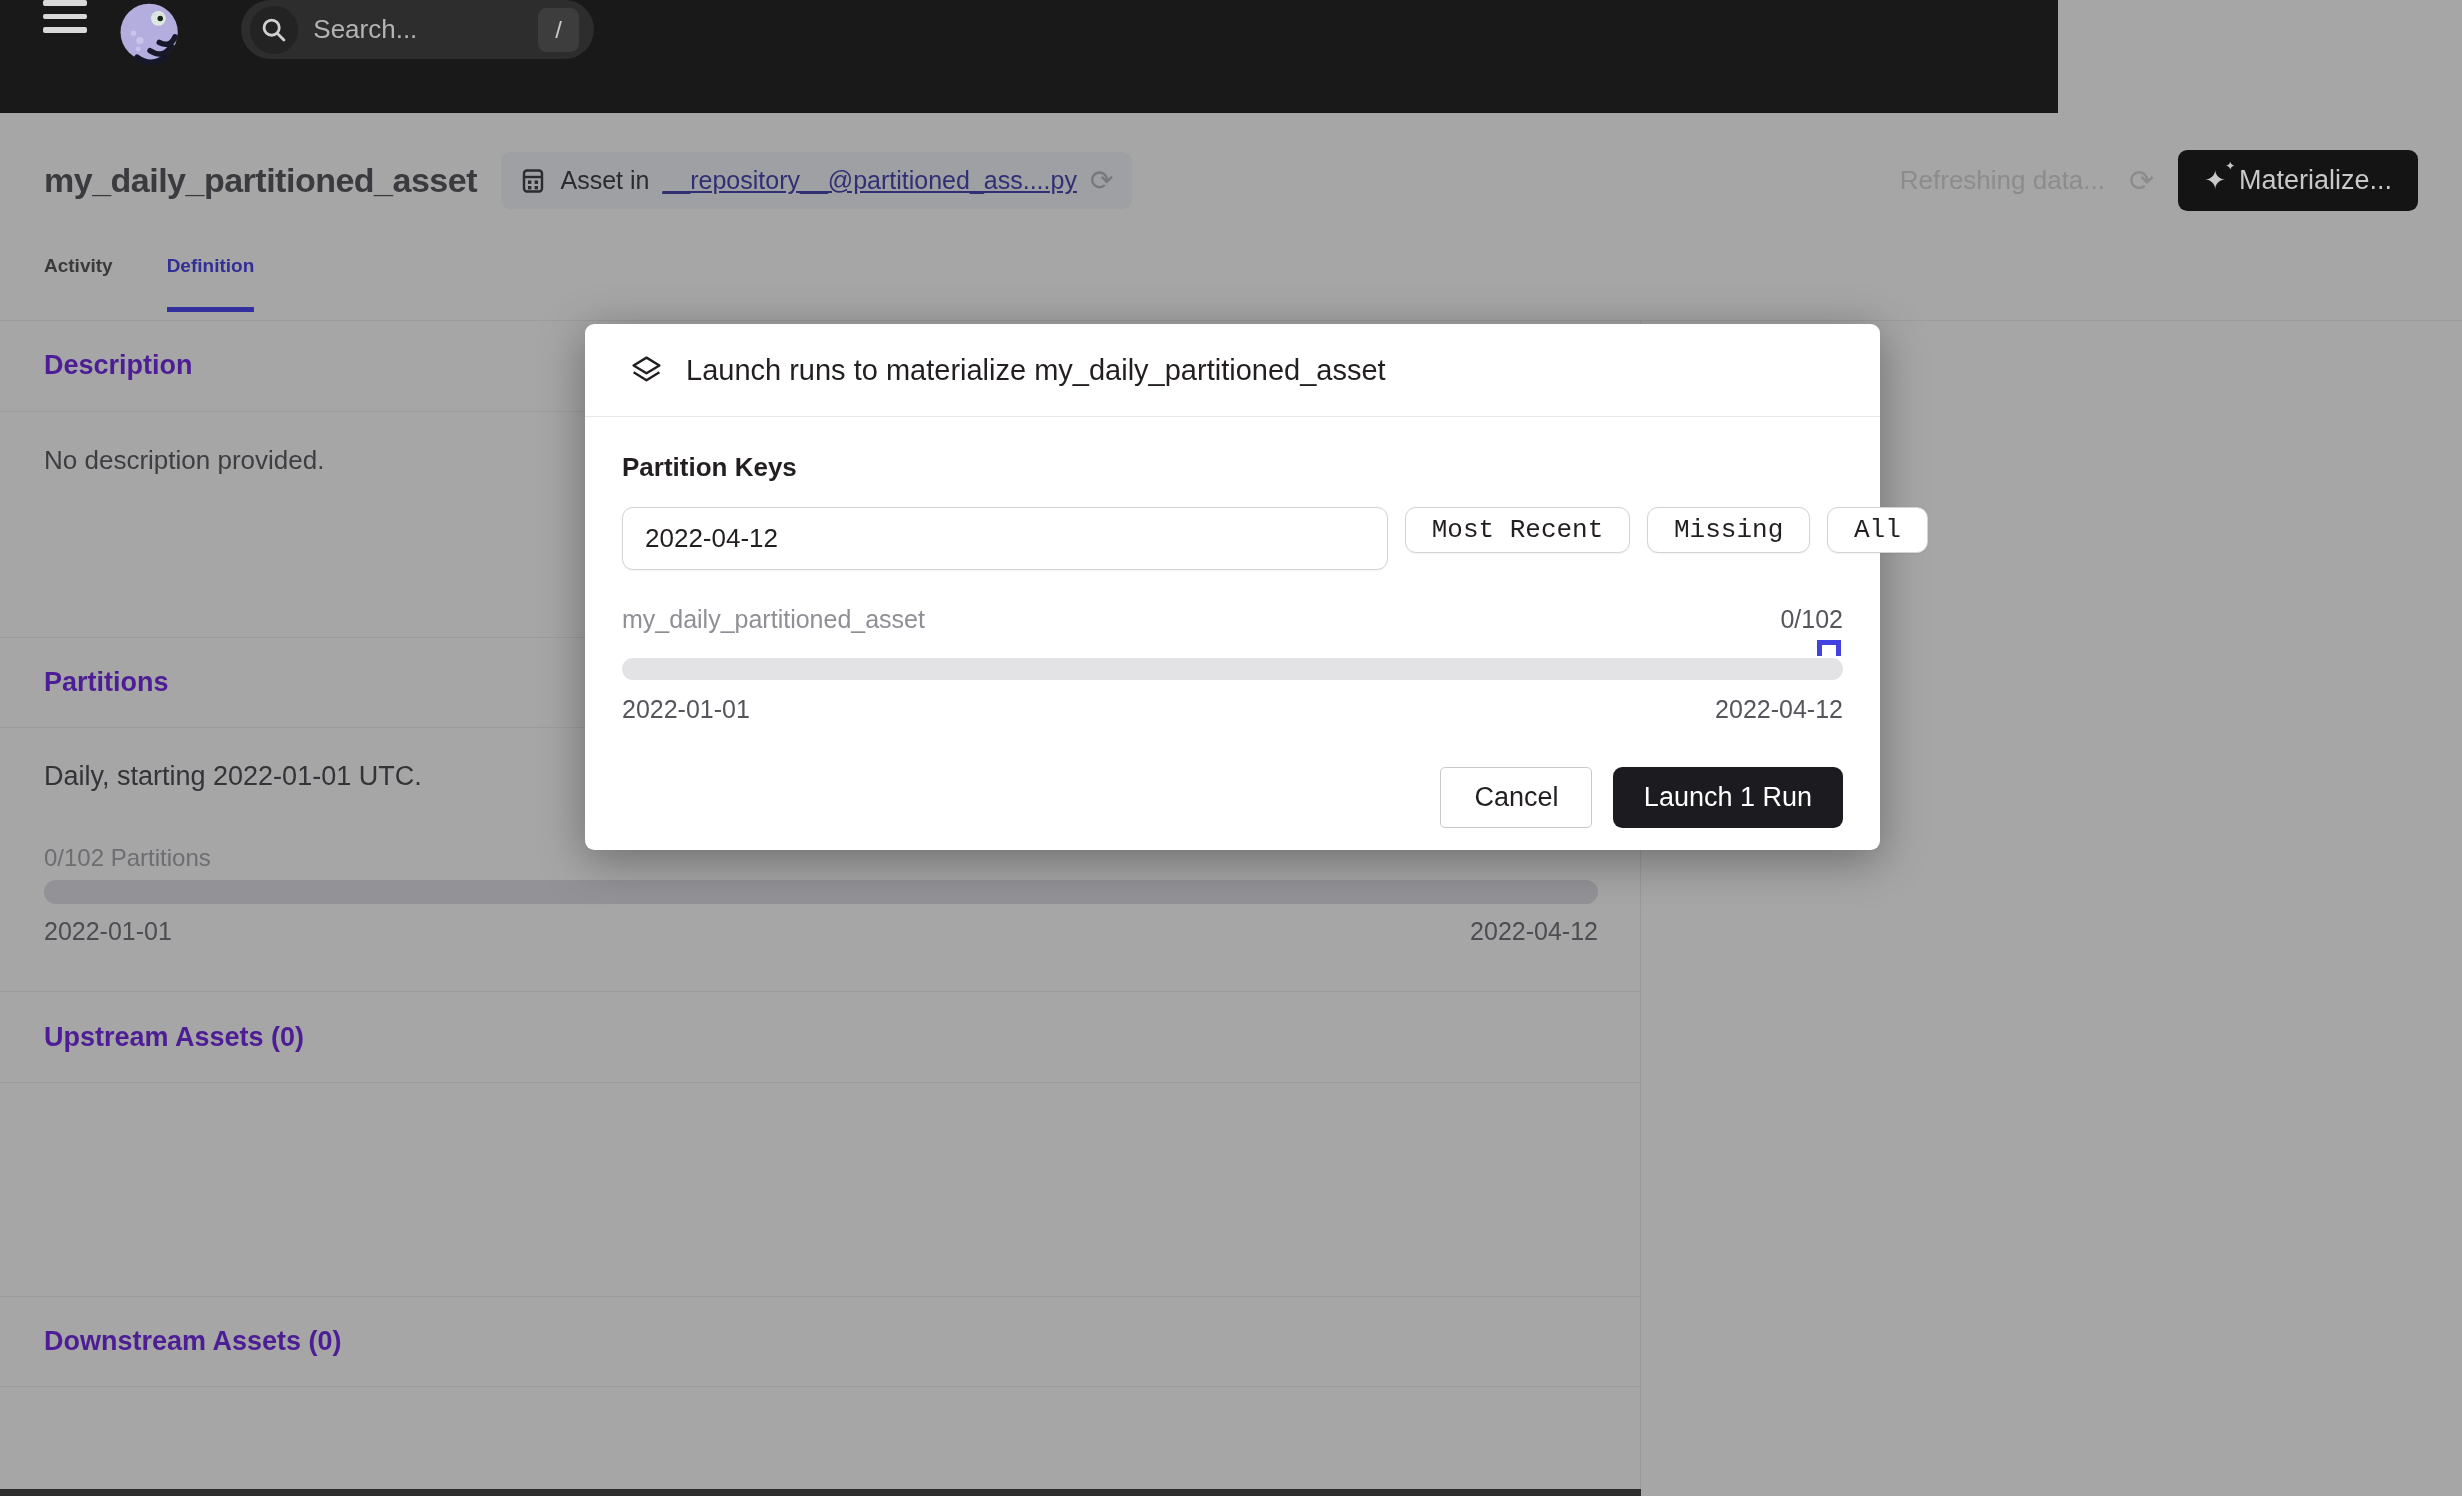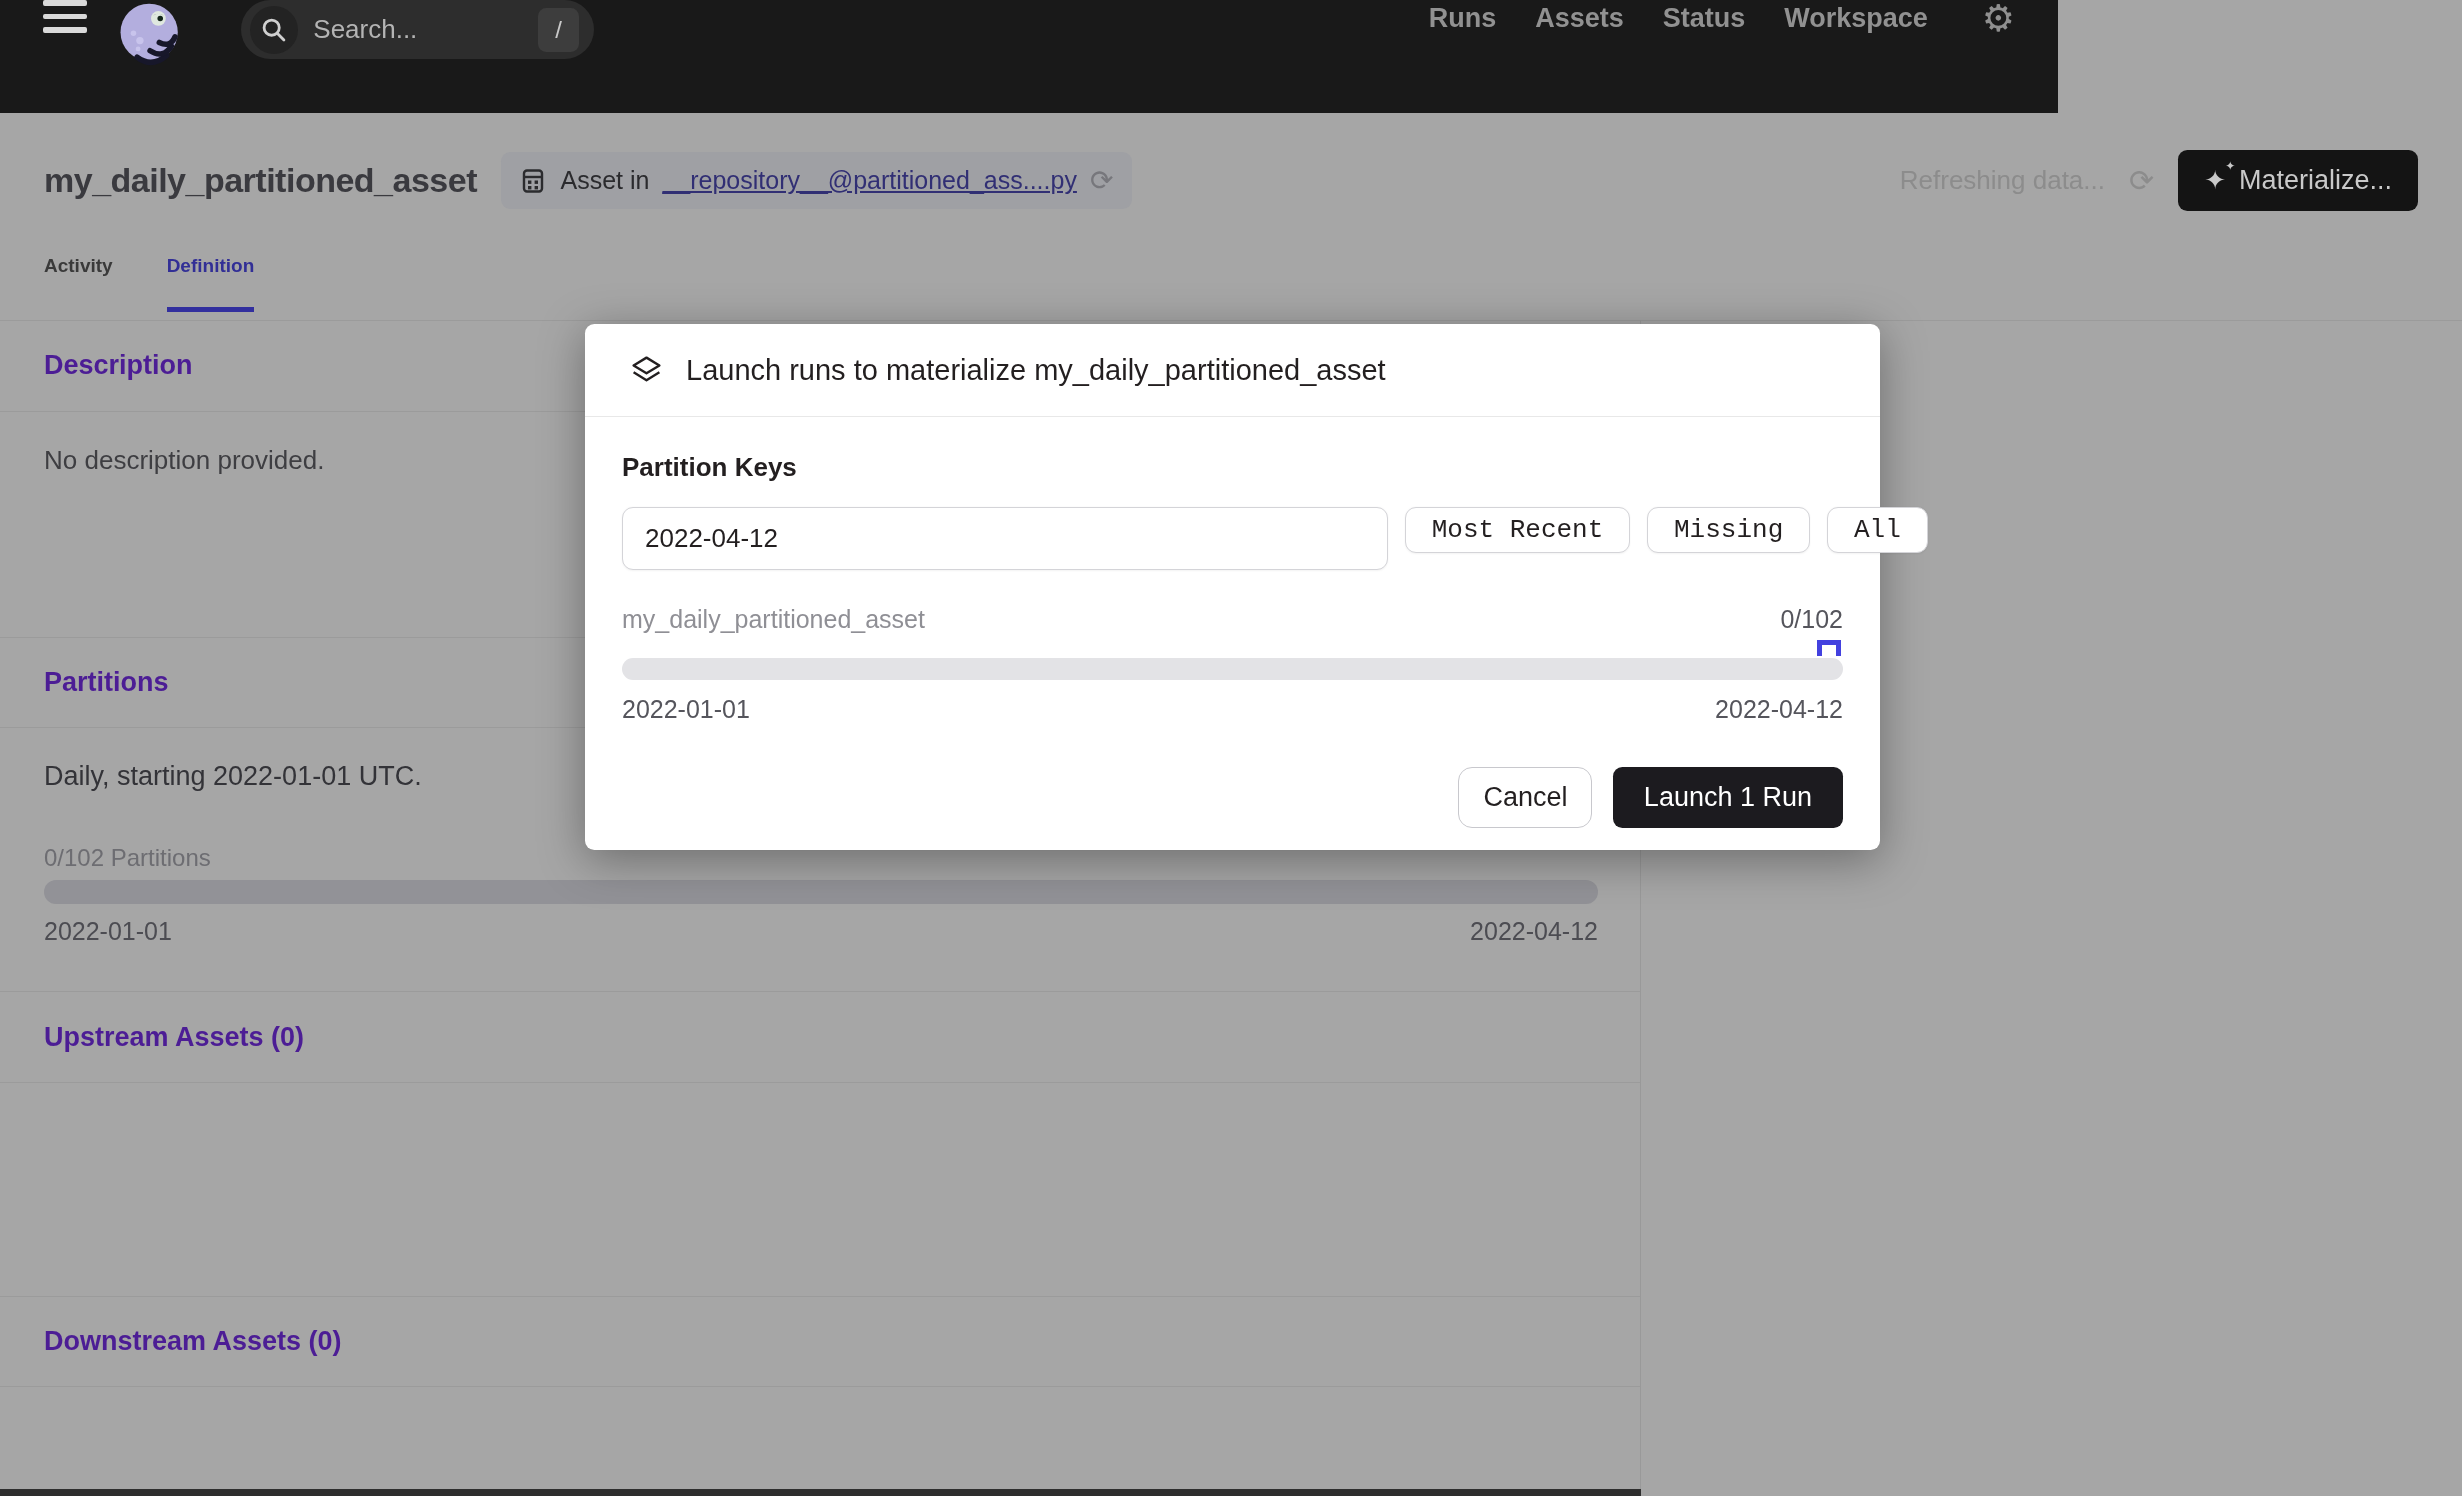--- a/index.html
+++ b/index.html
@@ -88,21 +88,21 @@
   .assetrow { margin-top:35px; display:flex; justify-content:space-between; align-items:center; }
   .assetname { font-size:25px; color:#8f8f95; }
   .assetcount { font-size:25px; color:#55555c; }
   .markerrow { position:relative; height:20.4px; margin-top:3.7px; }
   .marker { position:absolute; right:1.9px; top:1.9px; width:24px; height:16.7px;
             border:5.6px solid #4341df; border-bottom:none; }
   .modalbar { height:22px; border-radius:11px; background:#e3e3e6; }
   .modaldates { margin-top:15px; display:flex; justify-content:space-between;
                 font-size:25px; color:#55555c; }
   .modalfooter { margin-top:43px; display:flex; justify-content:flex-end; gap:20.4px; }
-  .cancelbtn { height:61px; padding:0 24px; border-radius:14px; border:0.9px solid #c8c8cd;
+  .cancelbtn { height:61px; padding:0 33px; border-radius:5px; border:0.9px solid #c8c8cd;
                background:#fff; font-size:27px; color:#231f20; cursor:pointer; font-family:inherit; }
   .launchbtn { height:61px; padding:0 31px; border-radius:9.3px; border:none;
                background:#1c1b1f; font-size:27px; color:#ffffff; cursor:pointer; font-family:inherit; }
 </style>
 </head>
 <body>
 
 <div class="topnav">
   <div class="hamburger">
     <span></span>
@@ -124,27 +124,20 @@
   <div class="searchpill">
     <div class="lenscircle">
       <svg width="28" height="28" viewBox="0 0 24 24">
         <circle cx="10" cy="10" r="6.5" stroke="#d0d0d0" stroke-width="2.4" fill="none"></circle>
         <line x1="15" y1="15" x2="20.5" y2="20.5" stroke="#d0d0d0" stroke-width="2.4" stroke-linecap="round"></line>
       </svg>
     </div>
     <input type="text" readonly="" placeholder="Search..." style="">
     <div class="slashkey">/</div>
   </div>
-  <div class="navlinks">
-    <span class="navlink">Runs</span>
-    <span class="navlink">Assets</span>
-    <span class="navlink">Status</span>
-    <span class="navlink">Workspace</span>
-    <span class="gear">⚙</span>
-  </div>
 </div>
 
 <div class="page">
 
   <div class="headrow">
     <div class="pagetitle">my_daily_partitioned_asset</div>
     <div class="assettag">
       <svg width="28" height="28" viewBox="0 0 28 28">
         <rect x="5" y="3.5" width="18" height="21" rx="3" fill="none" stroke="#2b2b2e" stroke-width="2.4"></rect>
         <line x1="5" y1="10" x2="23" y2="10" stroke="#2b2b2e" stroke-width="2.4"></line>

